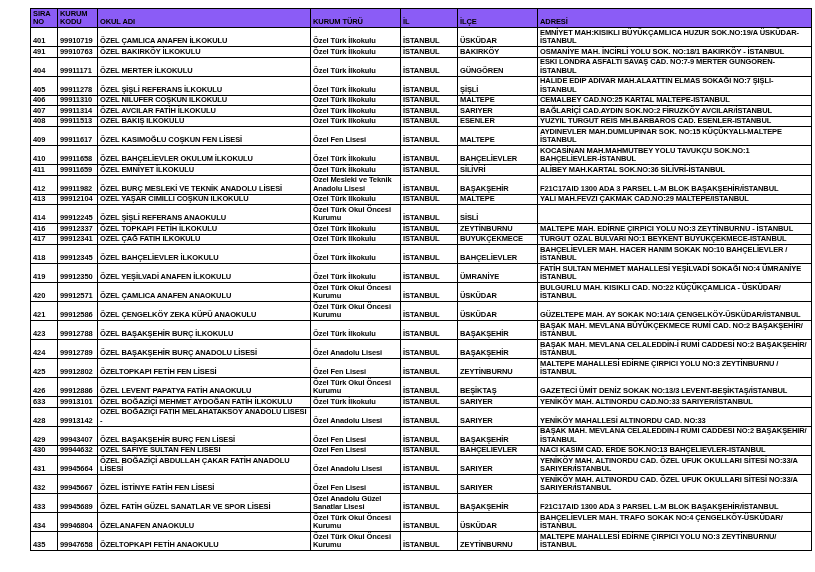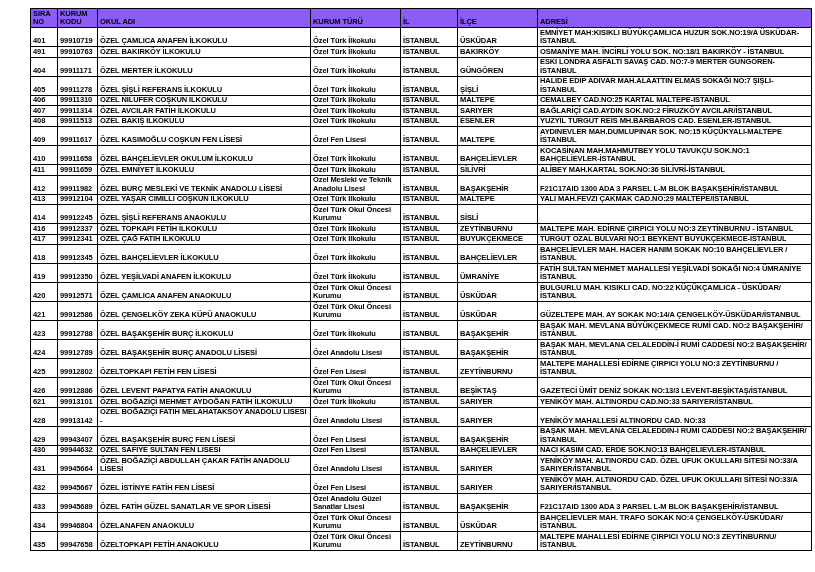--- a/index.html
+++ b/index.html
@@ -273,21 +273,21 @@
         <tr>
           <td>426</td>
           <td>99912886</td>
           <td>ÖZEL LEVENT PAPATYA FATİH ANAOKULU</td>
           <td>Özel Türk Okul Öncesi Kurumu</td>
           <td>İSTANBUL</td>
           <td>BEŞİKTAŞ</td>
           <td>GAZETECİ ÜMİT DENİZ SOKAK NO:13/3 LEVENT-BEŞİKTAŞ/İSTANBUL</td>
         </tr>
         <tr>
-          <td>621</td>
+          <td>633</td>
           <td>99913101</td>
           <td>ÖZEL BOĞAZİÇİ MEHMET AYDOĞAN FATİH İLKOKULU</td>
           <td>Özel Türk İlkokulu</td>
           <td>İSTANBUL</td>
           <td>SARIYER</td>
           <td>YENİKÖY MAH. ALTINORDU CAD.NO:33 SARIYER/İSTANBUL</td>
         </tr>
         <tr>
           <td>428</td>
           <td>99913142</td>

